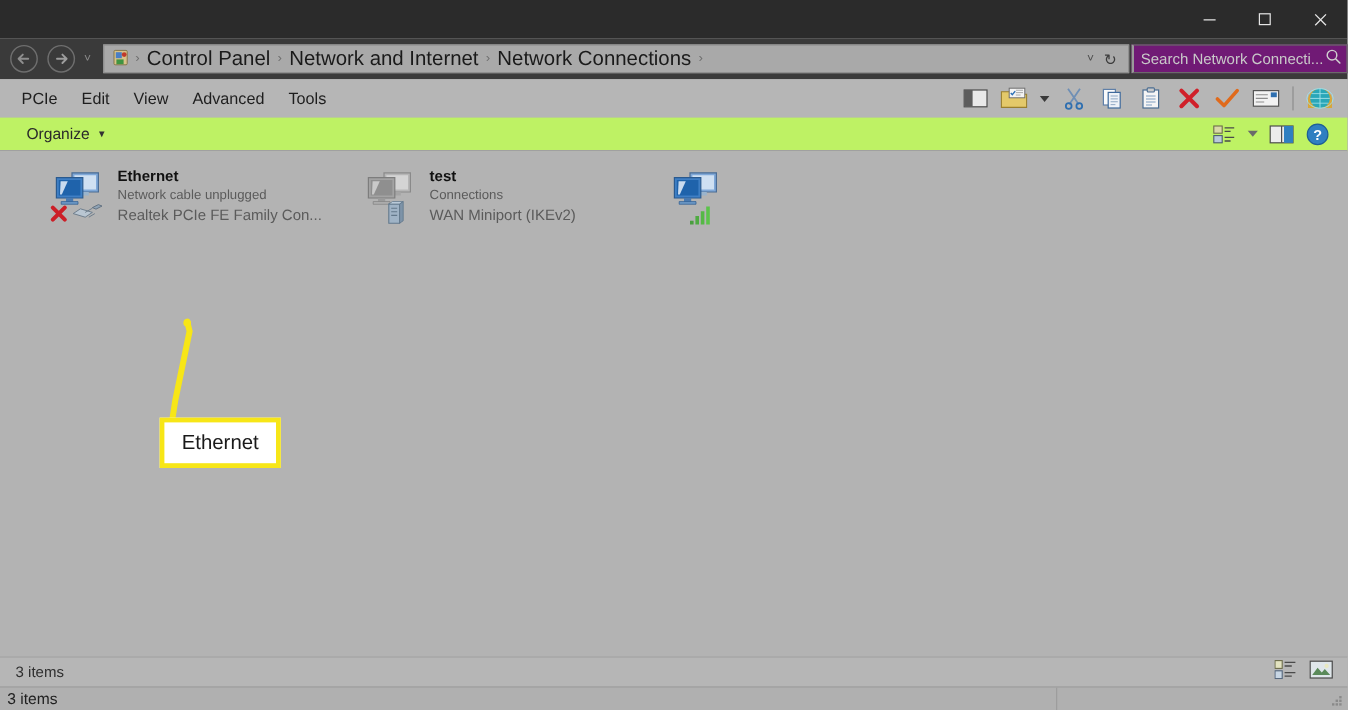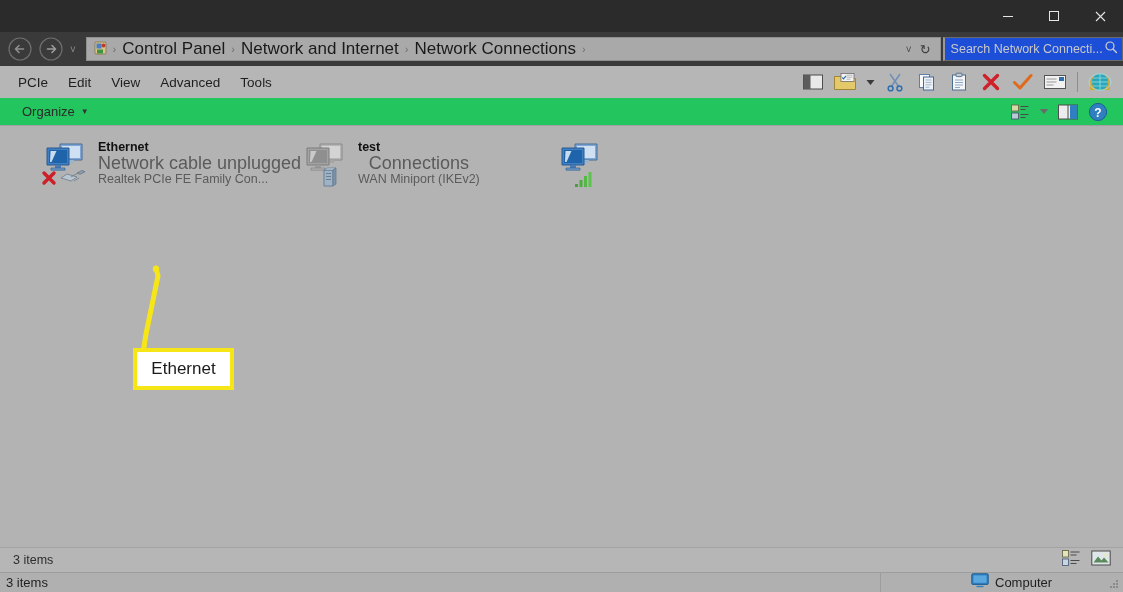--- a/index.html
+++ b/index.html
@@ -62,21 +62,21 @@
     padding: 0 5px; white-space: nowrap;
     line-height: 22px;
   }
   .sep { color: #6e6e6e; font-size: 11px; padding: 0 1px; line-height: 22px; }
   .addr-spacer { flex: 1 1 auto; }
   .addr-caret { color: #4a4a4a; font-size: 10px; padding: 0 6px; }
   .addr-refresh { color: #3c3c3c; font-size: 13px; padding: 0 7px 0 2px; }
   .searchbox {
     margin-left: 2px;
     width: 186px; height: 24px;
-    background: #1d4ed8;
+    background: #701a75;
     border: 1px solid #6a6a6a;
     border-left: 2px solid #9a9a9a;
     display: flex; align-items: center;
     padding: 0 4px 0 6px;
   }
   .searchbox .ph {
     flex: 1 1 auto;
     font-size: 12.5px; color: #c9c9c9; white-space: nowrap; overflow: hidden;
   }
   .searchbox .mag { color: #d0d0d0; }
@@ -98,21 +98,21 @@
   .tbicons { display: flex; align-items: center; padding-right: 8px; gap: 2px; }
   .tbi { width: 30px; height: 26px; display: flex; align-items: center; justify-content: center; }
   .tbi.narrow { width: 16px; }
   .tbsep {
     width: 1px; height: 20px; background: #8d8d8d; margin: 0 5px;
   }
 
   .cmdbar {
     position: absolute; left: 0; top: 98px;
     width: 1123px; height: 28px;
-    background: #22c55e;
+    background: #bef264;
     border-bottom: 1px solid #a0a0a0;
     display: flex; align-items: center;
   }
   .organize {
     font-size: 13px; color: #2a2a2a;
     padding: 2px 8px; margin-left: 14px;
     display: flex; align-items: center; gap: 6px;
   }
   .organize .caret { font-size: 8px; color: #333; }
   .cmd-spacer { flex: 1 1 auto; }
@@ -136,22 +136,22 @@
     width: 52px; height: 48px;
     flex: 0 0 52px;
     margin-top: 2px;
   }
   .conn .texts { padding-left: 6px; padding-top: 1px; }
   .conn .nm {
     font-size: 12.5px; color: #111; font-weight: bold;
     line-height: 16px; white-space: nowrap;
   }
   .conn .st {
-    font-size: 18px; color: #5b5b5b;
-    line-height: 16px; white-space: nowrap; text-align: center;
+    font-size: 11px; color: #5b5b5b;
+    line-height: 16px; white-space: nowrap;
   }
   .conn .dv {
     font-size: 12.5px; color: #5b5b5b;
     line-height: 16px; white-space: nowrap;
   }
 
   
   .callout {
     position: absolute;
     left: 133px; top: 222px;
@@ -492,30 +492,20 @@
         </svg>
       </div>
     </div>
   </div>
 
   <div class="statusbar2">
     <div class="sb2-left">
       <div class="txt">3 items</div>
     </div>
     <div class="divider"></div>
-    <div class="sb2-right">
-      <span>
-        <svg width="18" height="15" viewBox="0 0 18 15">
-          <rect x="0.8" y="0.8" width="16.4" height="10.6" rx="1" fill="#2f7fc1" stroke="#1d5e96" stroke-width="1"></rect>
-          <rect x="2.4" y="2.4" width="13.2" height="7.4" fill="#5aa7df"></rect>
-          <path d="M5.5 12.8 h7 v1.4 h-7 z" fill="#2f7fc1"></path>
-        </svg>
-      </span>
-      <span class="lbl">Computer</span>
-    </div>
     <svg class="grip" viewBox="0 0 12 12">
       <g fill="#8a8a8a">
         <rect x="8" y="2" width="2" height="2"></rect>
         <rect x="5" y="5" width="2" height="2"></rect>
           <rect x="8" y="5" width="2" height="2"></rect>
         <rect x="2" y="8" width="2" height="2"></rect>
           <rect x="5" y="8" width="2" height="2"></rect>
           <rect x="8" y="8" width="2" height="2"></rect>
       </g>
     </svg>

